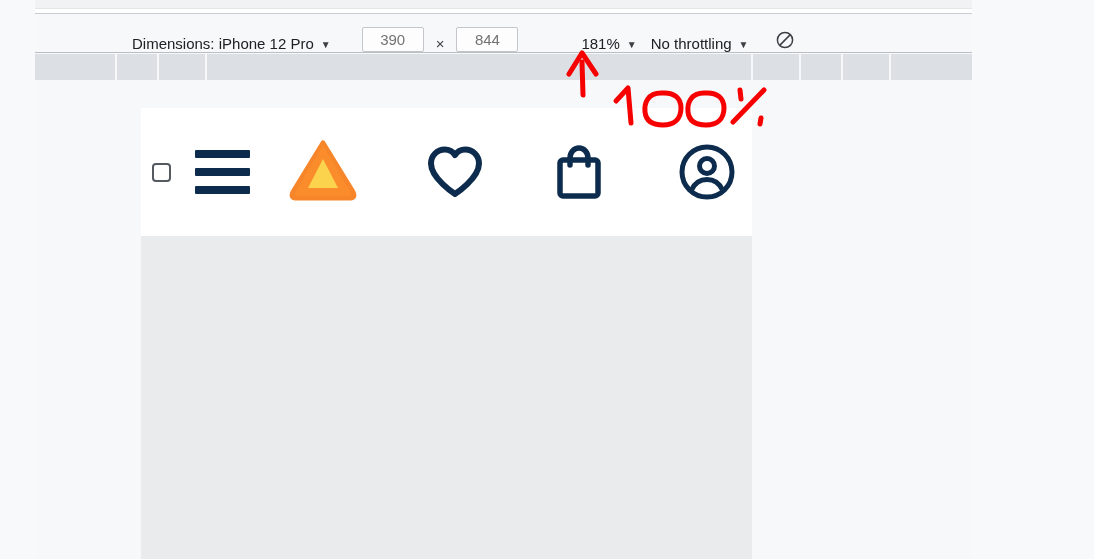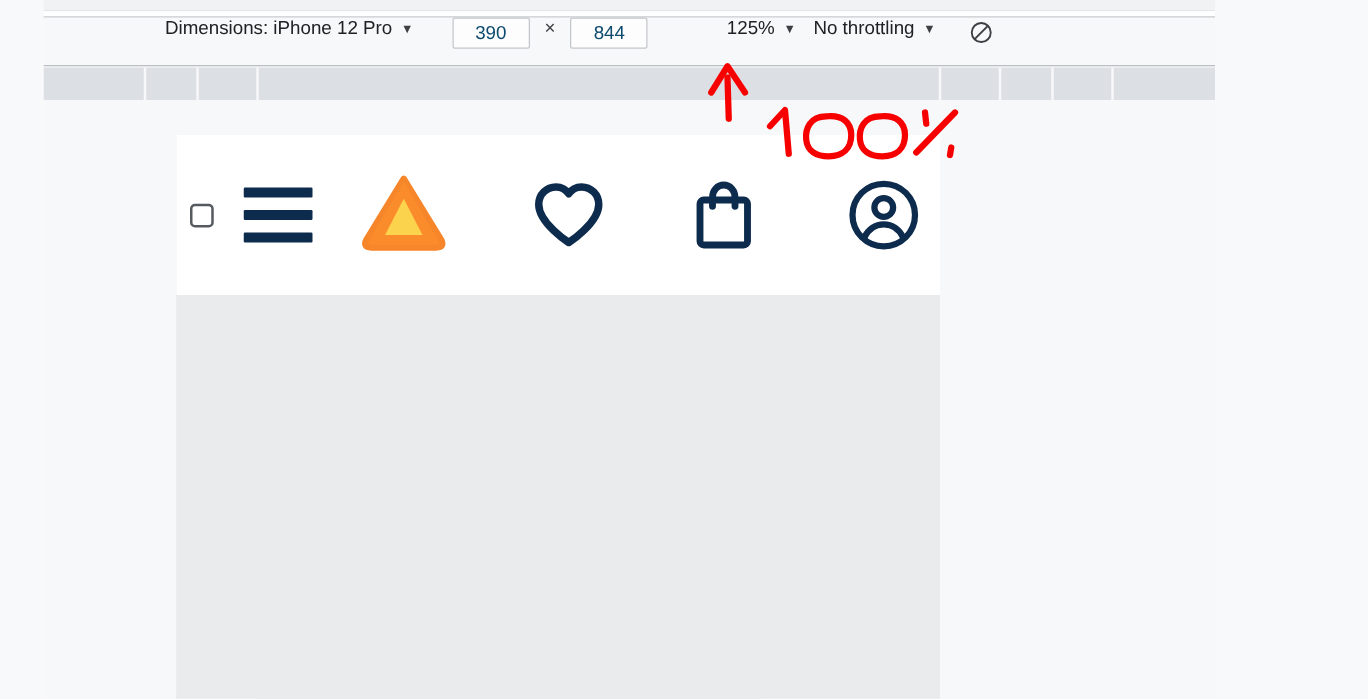--- a/index.html
+++ b/index.html
@@ -46,21 +46,21 @@
   #device-toolbar {
     position: absolute;
     left: 0;
     top: 13px;
     width: 937px;
     height: 40px;
     background: #f7f8f9;
     border-top: 1px solid #c9ccd0;
     border-bottom: 1px solid #b9bdc4;
     display: flex;
-    align-items: flex-start;
+    align-items: flex-end;
     box-sizing: border-box;
   }
   .tb-item {
     display: flex;
     align-items: center;
     color: #202124;
     font-size: 15px;
     white-space: nowrap;
   }
   #dimensions-select {
@@ -75,21 +75,21 @@
   }
   .size-input {
     width: 62px;
     height: 25px;
     box-sizing: border-box;
     border: 1px solid #c3c6ca;
     background: #fdfdfd;
     border-radius: 2px;
     font-family: "Liberation Sans", sans-serif;
     font-size: 15px;
-    color: #0c4a6e;
+    color: #737373;
     text-align: center;
     padding: 0;
     outline: none;
   }
   #width-input { margin-left: 31px; }
   #size-times {
     margin: 0 12px;
     font-size: 15px;
     color: #3c4043;
   }
@@ -212,21 +212,21 @@
       <span class="caret">▼</span>
     </div>
 
     <input class="size-input" id="width-input" type="text" value="390" style="">
 
     <span id="size-times">×</span>
 
     <input class="size-input" id="height-input" type="text" value="844" style="">
 
     <div class="tb-item" id="zoom-select">
-      <span>125%</span>
+      <span>181%</span>
       <span class="caret">▼</span>
     </div>
 
     <div class="tb-item" id="throttling-select">
       <span>No throttling</span>
       <span class="caret">▼</span>
     </div>
 
     <div id="rotate-button">
       <svg width="20" height="20" viewBox="0 0 20 20">

